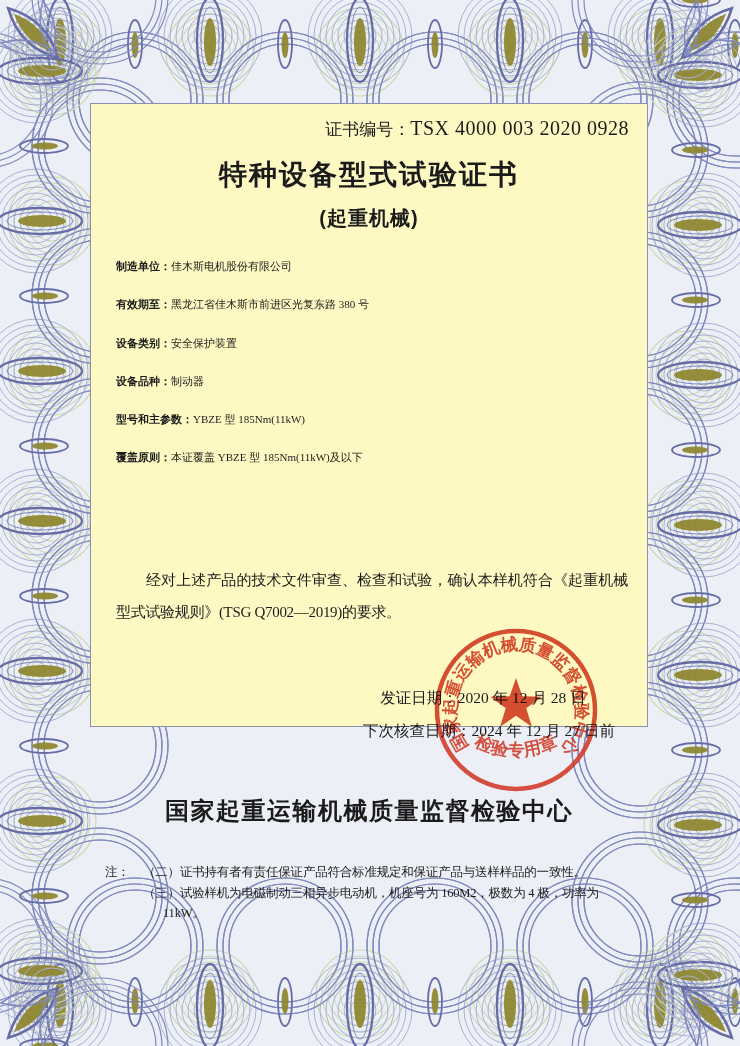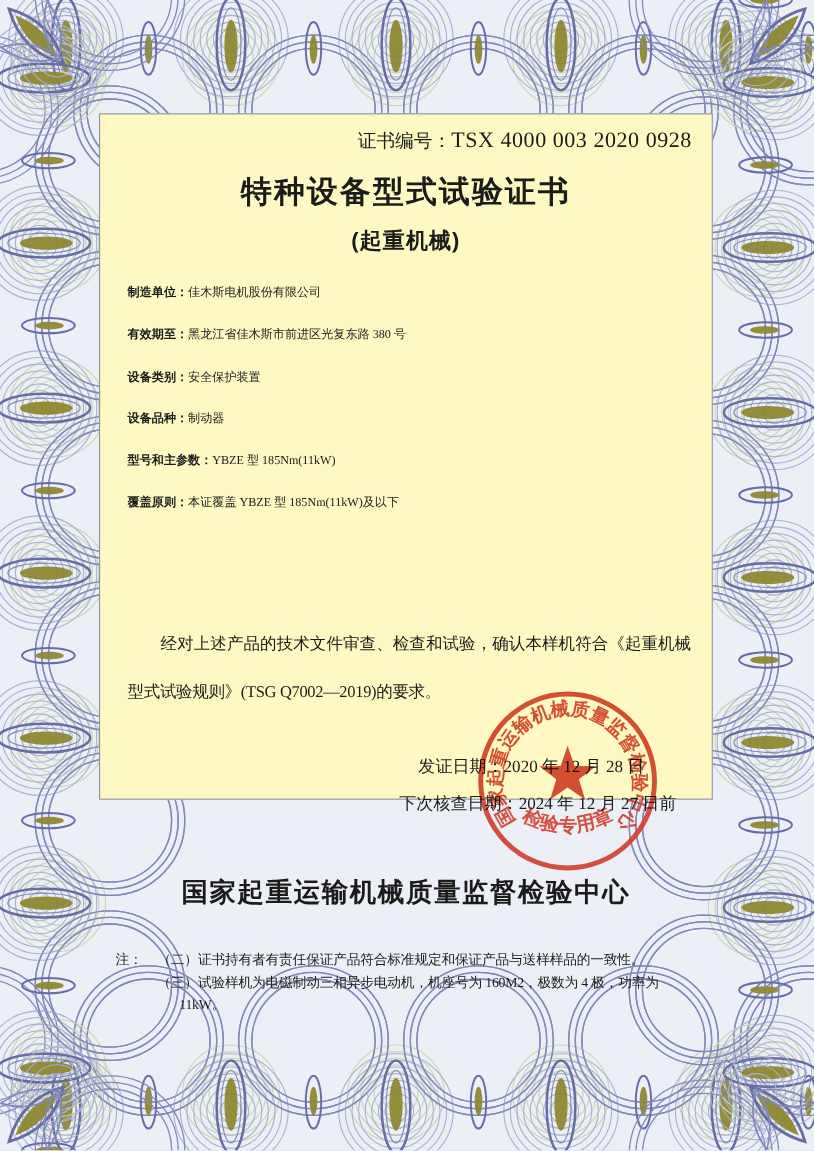--- a/index.html
+++ b/index.html
@@ -24,21 +24,21 @@
   .subtitle{
     position:absolute;top:101px;left:0;width:100%;text-align:center;
     font-family:"Liberation Sans","DejaVu Sans",sans-serif;
     font-size:20px;font-weight:700;letter-spacing:1px;
   }
   .fields{position:absolute;top:143px;left:25px;right:12px;}
   .field-row{line-height:38.3px;font-size:11px;white-space:nowrap;font-weight:500;}
   .field-row .lbl{font-weight:600;}
   .statement{
     position:absolute;top:460px;left:25px;width:512px;
-    font-size:15px;line-height:44px;text-indent:30px;letter-spacing:-.3px;
+    font-size:15px;line-height:32px;text-indent:30px;letter-spacing:-.3px;
     text-align:justify;font-weight:500;
   }
   .dates{
     position:absolute;top:577px;left:272px;width:240px;text-align:center;
     font-size:15.5px;line-height:33px;white-space:nowrap;font-weight:500;z-index:1;
   }
   .stamp{position:absolute;left:340px;top:521px;z-index:2;mix-blend-mode:multiply;opacity:.92;}
   .authority{
     position:absolute;top:691px;left:0;width:100%;text-align:center;
     font-family:"Liberation Sans","DejaVu Sans",sans-serif;

